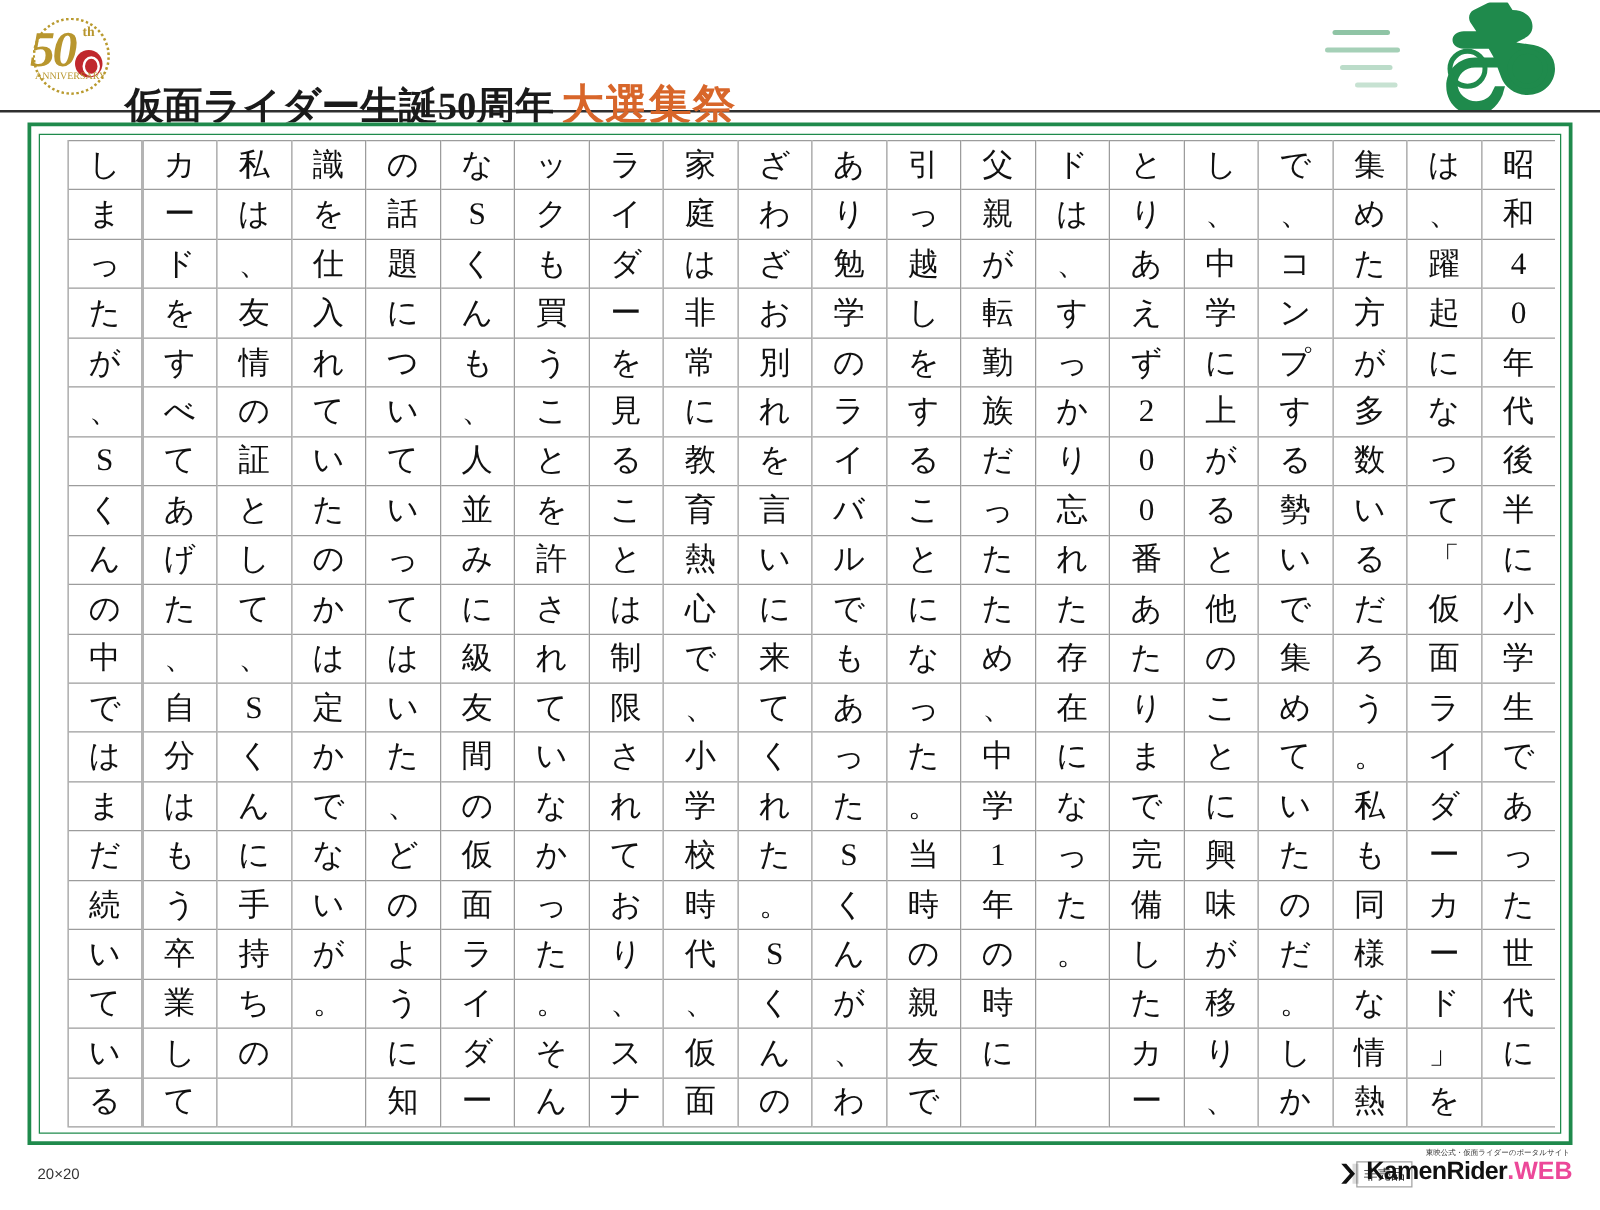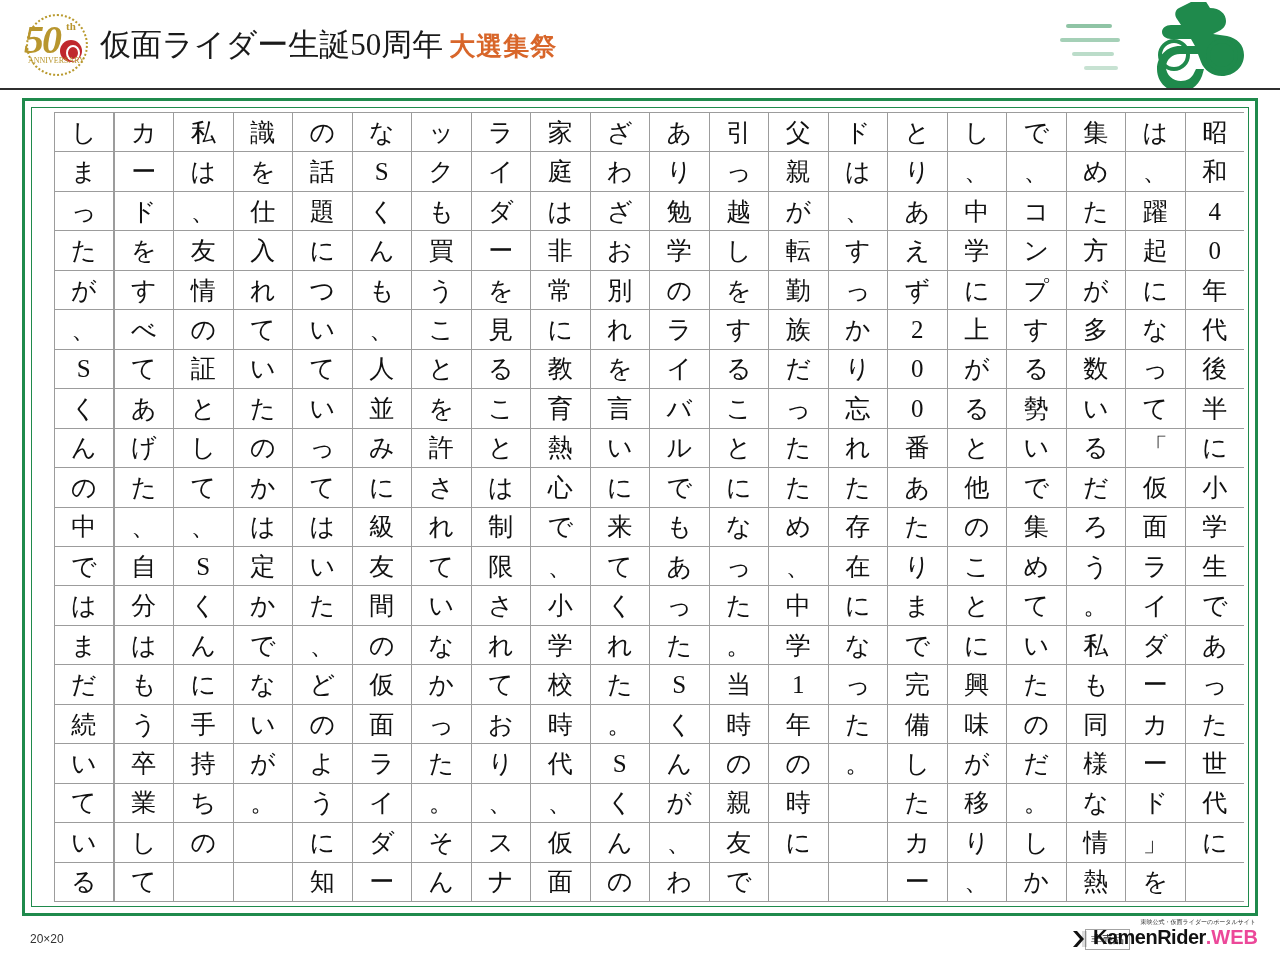--- a/index.html
+++ b/index.html
@@ -63,26 +63,27 @@
     border: 2px solid #fff;
     border-radius: 50%;
   }
   .title-blk {
     position: absolute;
     left: 100px; top: 24px;
     display: flex; align-items: baseline;
   }
   .title-main {
     font-family: "Liberation Serif", "DejaVu Serif", serif;
-    font-size: 31px; font-weight: normal; color: #1a1a1a;
+    font-size: 31px; font-weight: bold; color: #1a1a1a;
     letter-spacing: 0px;
+    margin-top: 40px;
   }
   .title-accent {
     font-family: "Liberation Serif", "DejaVu Serif", serif;
-    font-size: 26px; font-weight: bold; color: #d8662a;
+    font-size: 34px; font-weight: bold; color: #d8662a;
     margin-left: 6px;
     letter-spacing: 1px;
   }
   .rider-art {
     position: absolute;
     right: 20px; top: 2px;
     width: 200px; height: 86px;
   }
 
   

